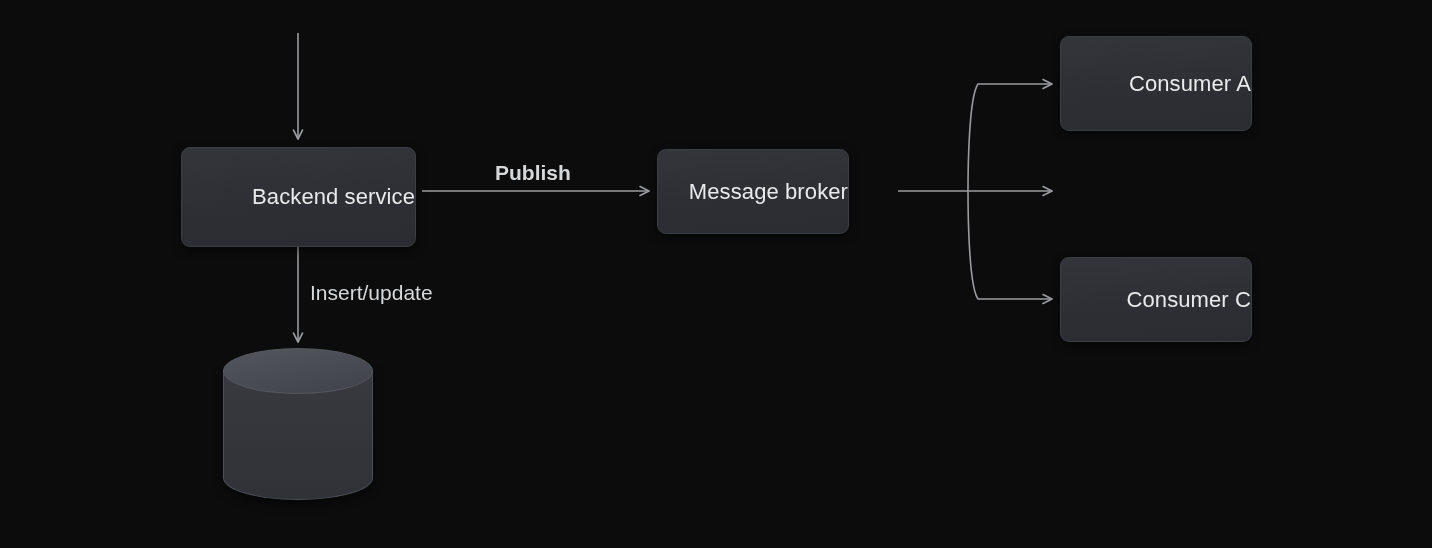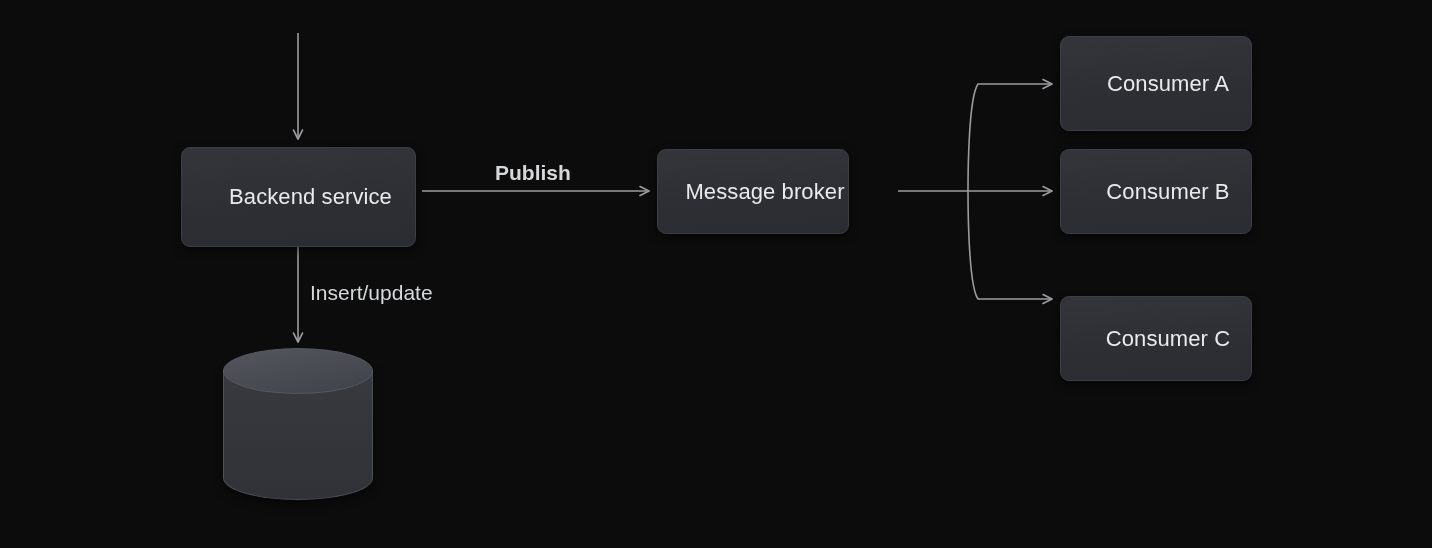--- a/index.html
+++ b/index.html
@@ -33,36 +33,36 @@
   
   .node {
     position: absolute;
     box-sizing: border-box;
     border-radius: 9px;
     background: linear-gradient(176deg, #33353b 0%, #2d2f34 55%, #2a2c31 100%);
     border: 1px solid #3b3e44;
     box-shadow: 0 3px 9px rgba(0,0,0,0.55);
     display: flex;
     align-items: center;
-    justify-content: center;
+    justify-content: flex-end;
     color: #e9eaec;
     font-size: 22px;
     letter-spacing: 0.1px;
     white-space: nowrap;
     padding-left: 24px;
   }
   .node-label {
     display: block;
     line-height: 1;
   }
   #node-backend  { left: 181px; top: 147px; width: 235px; height: 100px; }
   #node-broker   { left: 657px; top: 149px; width: 192px; height: 85px; }
   #node-consumer-a { left: 1060px; top: 36px;  width: 192px; height: 95px; }
   #node-consumer-b { left: 1060px; top: 149px; width: 192px; height: 85px; }
-  #node-consumer-c { left: 1060px; top: 257px; width: 192px; height: 85px; margin-top: 39px; }
+  #node-consumer-c { left: 1060px; top: 257px; width: 192px; height: 85px; }
 
   
   #node-database {
     position: absolute;
     left: 223px;
     top: 348px;
     width: 150px;
     height: 152px;
   }
   .cyl-body {
@@ -142,23 +142,20 @@
   </div>
 
   <div class="node" id="node-broker">
     <span class="node-label">Message broker</span>
   </div>
 
   <div class="node" id="node-consumer-a">
     <span class="node-label">Consumer A</span>
   </div>
 
-  <div class="node" id="node-consumer-b">
-    <span class="node-label">Consumer B</span>
-  </div>
 
   <div class="node" id="node-consumer-c">
     <span class="node-label">Consumer C</span>
   </div>
 
   <div id="node-database">
     <div class="cyl-body"></div>
     <div class="cyl-top"></div>
   </div>
 

